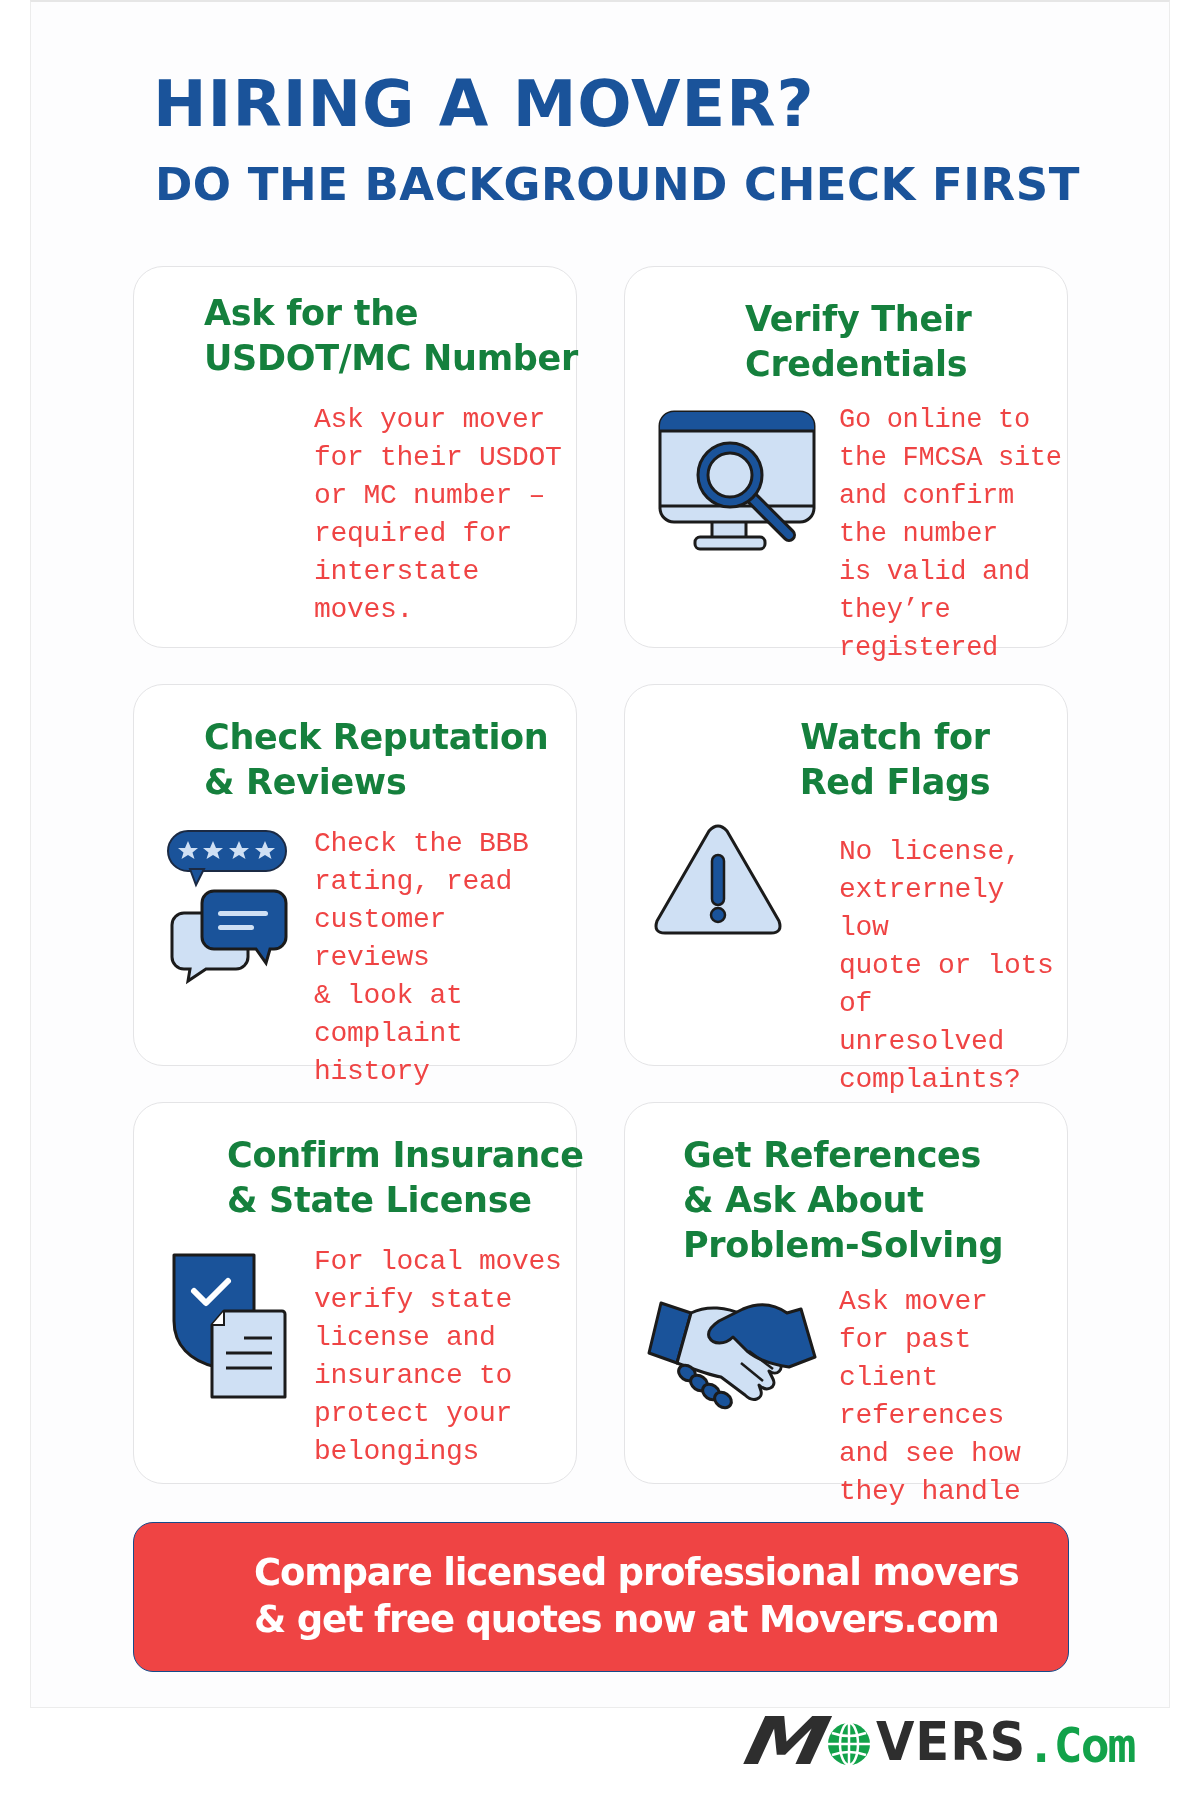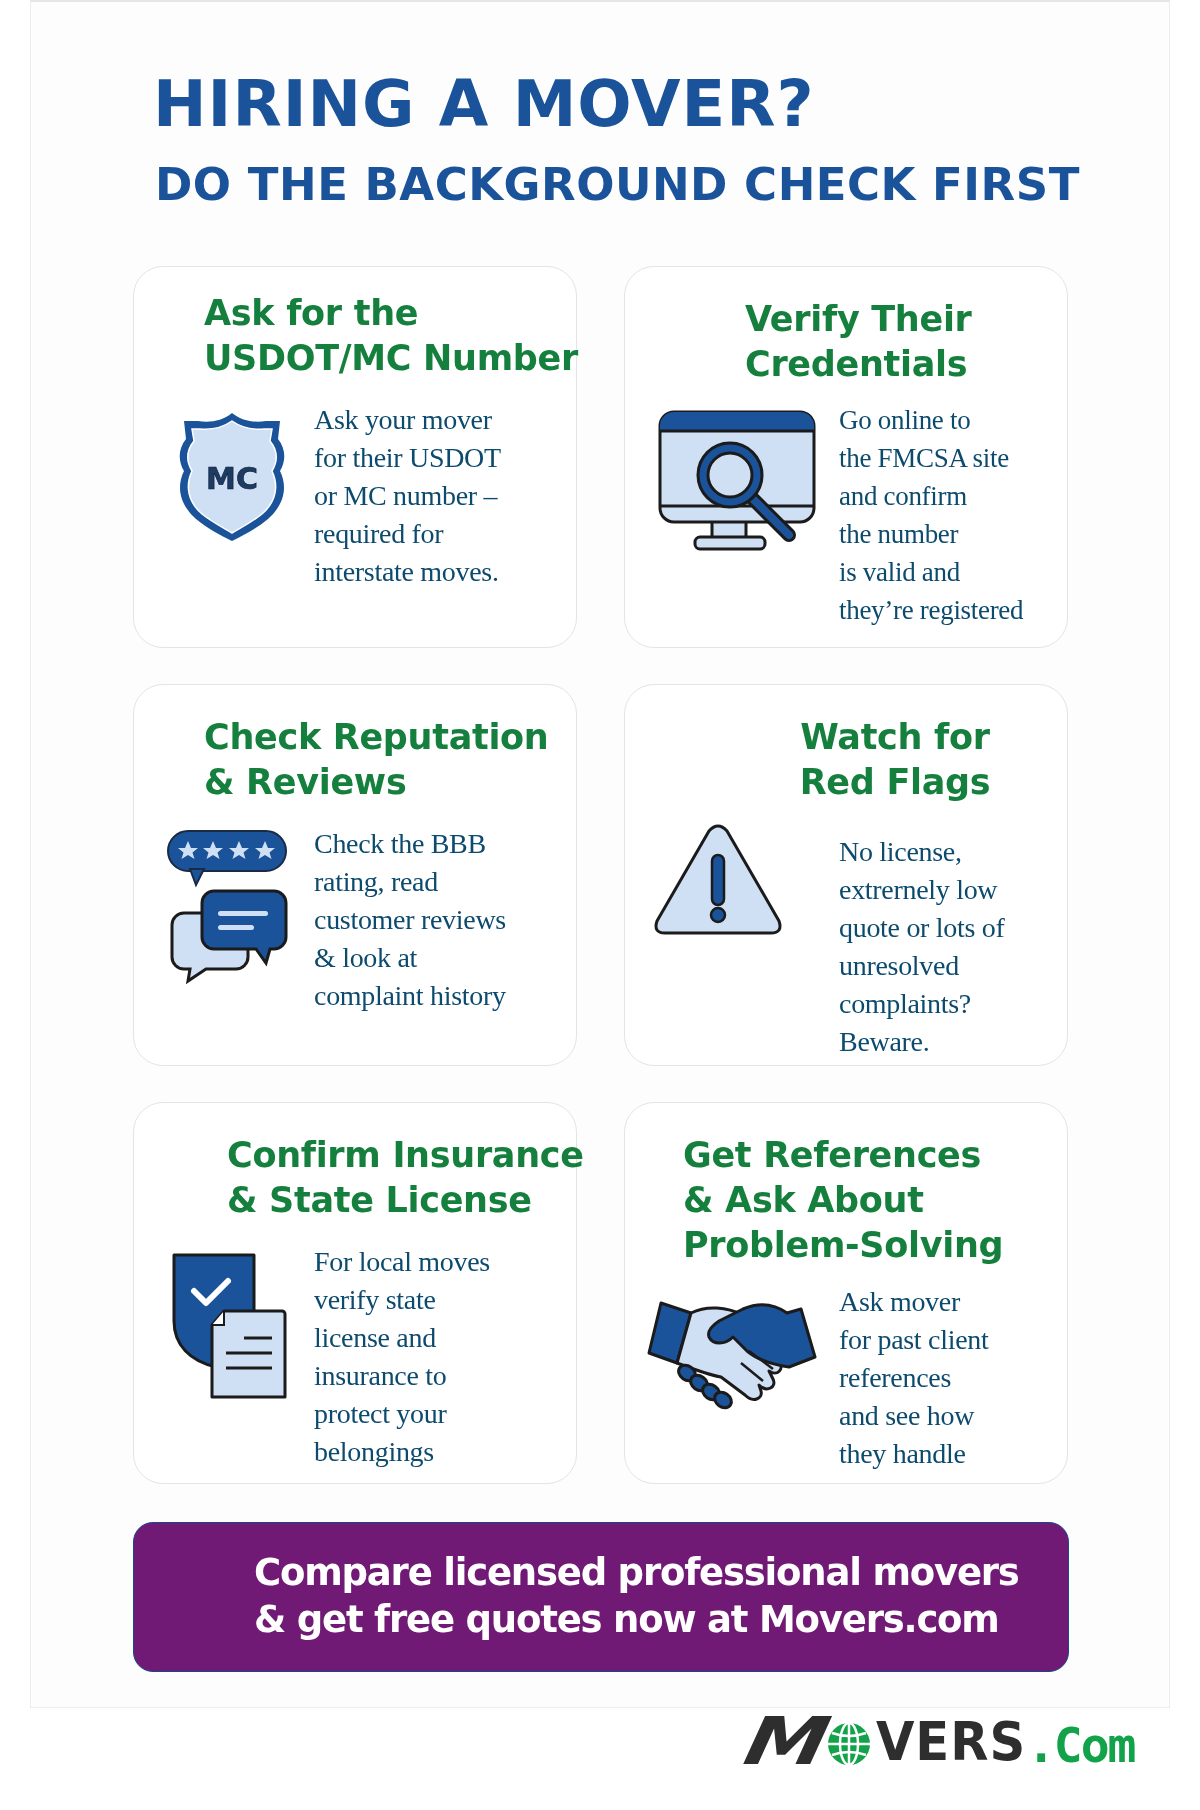--- a/index.html
+++ b/index.html
@@ -27,29 +27,29 @@
   .card {
     position: absolute; width: 444px; height: 382px;
     background: #ffffff; border: 1.5px solid #e4e4e6; border-radius: 30px;
   }
   .card .heading {
     position: absolute; font-family: "DejaVu Sans", sans-serif; font-weight: bold;
     font-size: 35px; line-height: 45px; color: #15803d; white-space: pre-line;
     letter-spacing: -0.3px;
   }
   .card .body {
-    position: absolute; font-family: Liberation Serif, serif;
-    font-size: 28px; line-height: 38px; color: #0c4a6e; white-space: pre-line;
+    position: absolute; font-family: Liberation Mono, monospace;
+    font-size: 28px; line-height: 38px; color: #ef4444; white-space: pre-line;
     letter-spacing: -0.3px;
   }
   .card .icon { position: absolute; }
 
   .cta {
     position: absolute; left: 133px; top: 1522px; width: 936px; height: 150px;
-    background: #701a75; border-radius: 20px; border: 1.5px solid #154a8a;
+    background: #ef4444; border-radius: 20px; border: 1.5px solid #154a8a;
   }
   .cta-text {
     position: absolute; left: 120px; top: 26px;
     font-family: "DejaVu Sans", sans-serif; font-weight: bold;
     font-size: 37px; line-height: 47px; color: #ffffff; white-space: pre-line;
     letter-spacing: -1.2px;
   }
 
   .logo {
     position: absolute; left: 748px; top: 1712px; height: 60px; width: 390px;
@@ -75,27 +75,20 @@
 <body>
 
 <div class="frame"></div>
 
 <h1 class="title">HIRING A MOVER?</h1>
 <h2 class="subtitle">DO THE BACKGROUND CHECK FIRST</h2>
 
 <div class="card" style="left:133px; top:266px;">
   <div class="heading" style="left:70px; top:24px; width:380px;">Ask for the
 USDOT/MC Number</div>
-  <div class="icon" style="left:40px; top:142px; width:116px; height:136px;">
-    <svg width="116" height="136" viewBox="0 0 116 136">
-      <path d="M58 4 C48 12 36 14 24 12 L10 12 L12 30 C4 40 4 52 10 62 C2 78 6 96 22 110 C34 120 46 126 58 132 C70 126 82 120 94 110 C110 96 114 78 106 62 C112 52 112 40 104 30 L106 12 L92 12 C80 14 68 12 58 4 Z" fill="#1a539a"></path>
-      <path d="M58 12 C48 19 37 21 26 20 L18 20 L20 32 C12 42 12 52 18 62 C11 77 14 93 28 105 C38 113 48 118 58 124 C68 118 78 113 88 105 C102 93 105 77 98 62 C104 52 104 42 96 32 L98 20 L90 20 C79 21 68 19 58 12 Z" fill="#cfe0f4" stroke="#ffffff" stroke-width="1.5"></path>
-      <text x="58" y="80" text-anchor="middle" font-family="DejaVu Sans, sans-serif" font-weight="bold" font-size="30" fill="#1d3b63" stroke="#0f1d33" stroke-width="0.6">MC</text>
-    </svg>
-  </div>
   <div class="body" style="left:180px; top:134px; width:260px;">Ask your mover
 for their USDOT
 or MC number –
 required for
 interstate moves.</div>
 </div>
 
 <div class="card" style="left:624px; top:266px;">
   <div class="heading" style="left:120px; top:30px; width:300px;">Verify Their
 Credentials</div>

